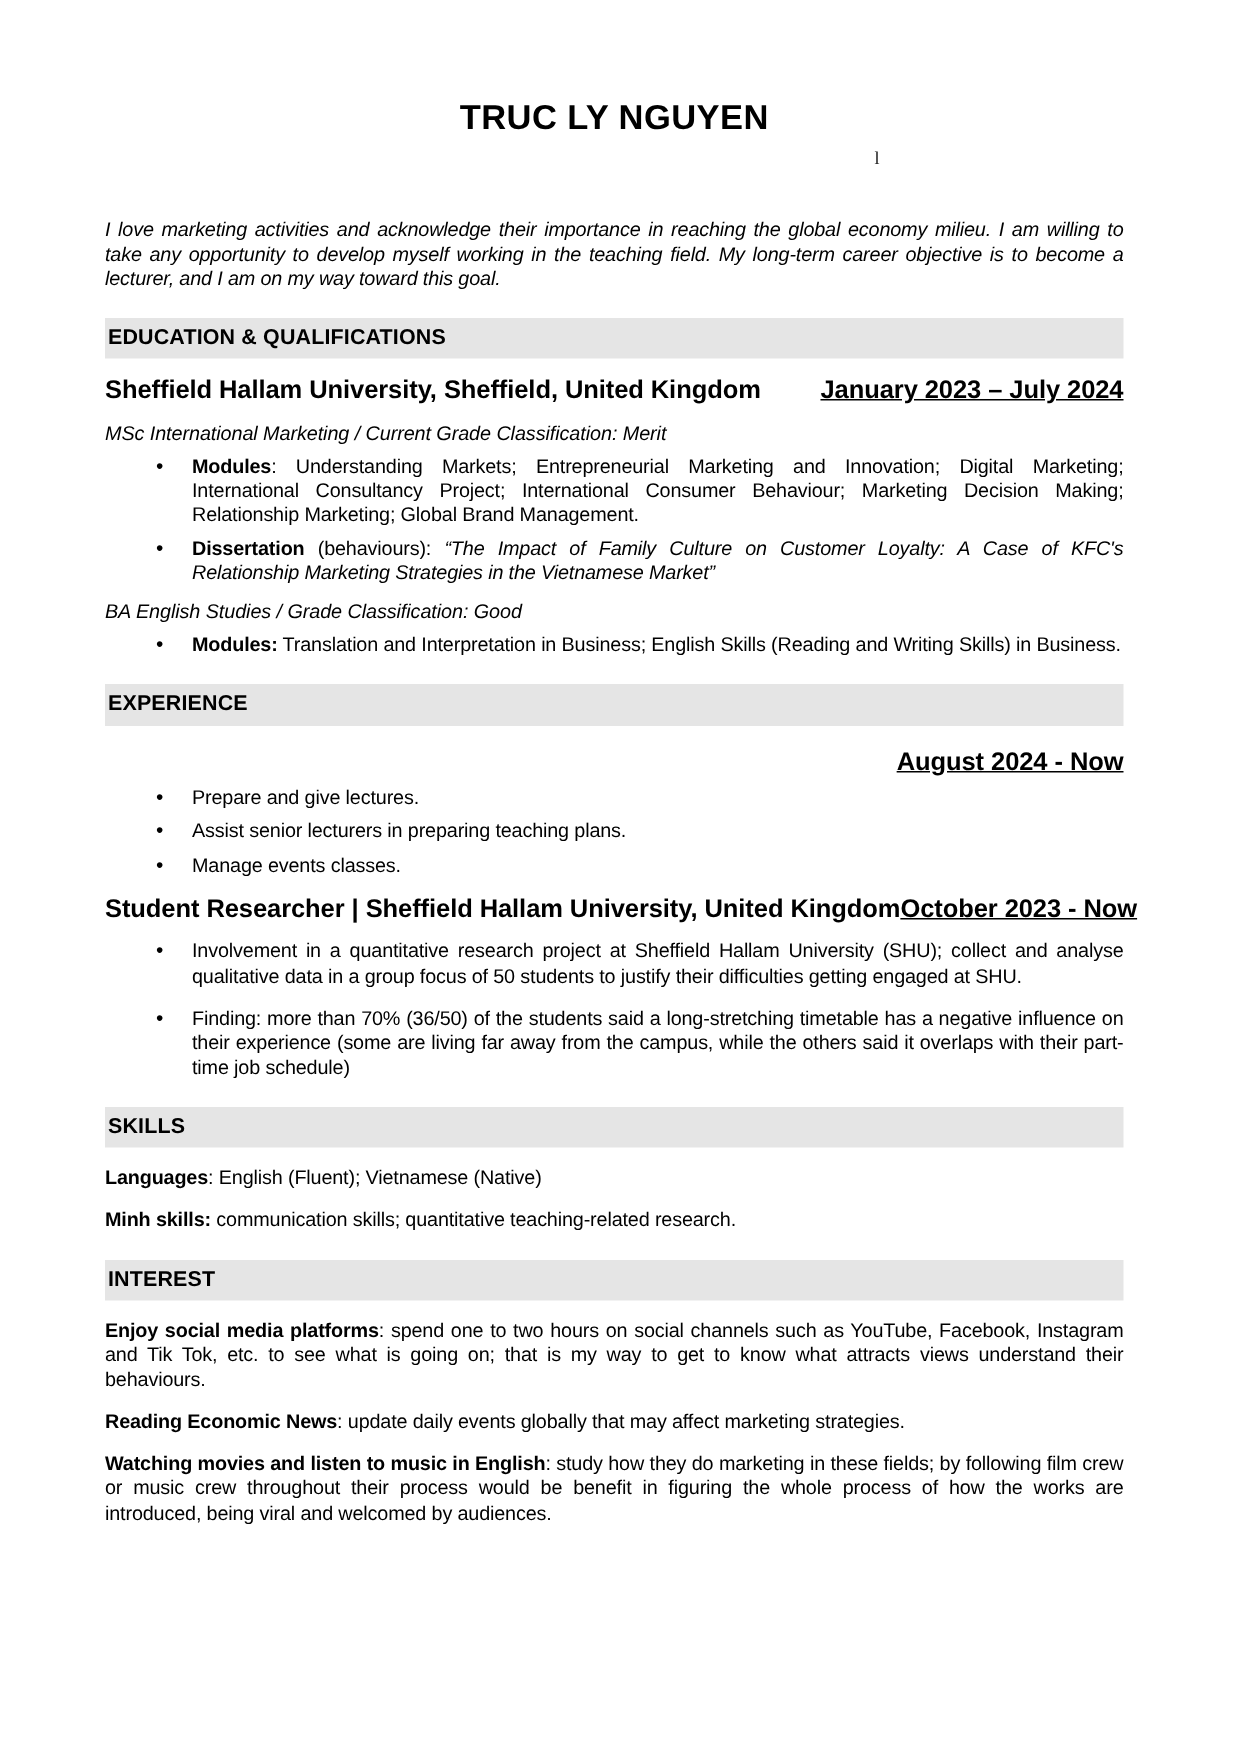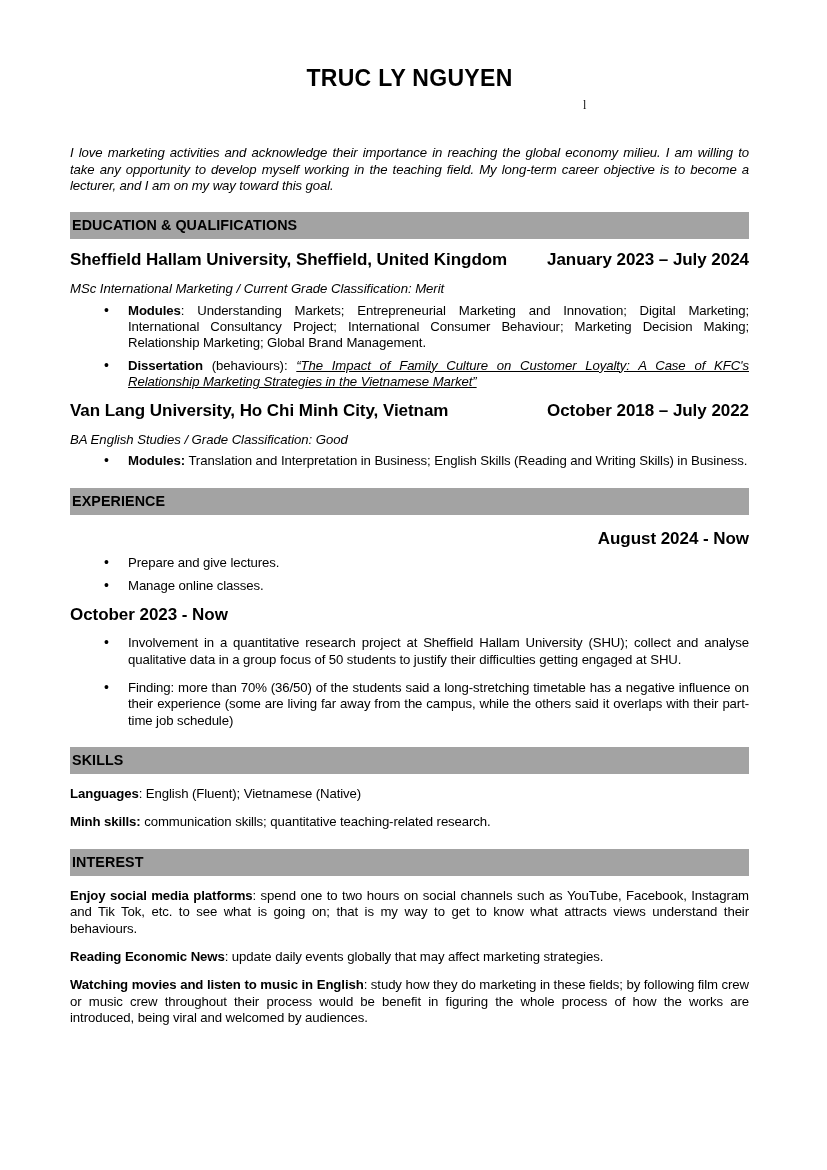--- a/index.html
+++ b/index.html
@@ -60,42 +60,42 @@
     margin-top: 24px;
     font-style: italic;
     font-size: 13.2px;
     line-height: 16.3px;
     text-align: justify;
     letter-spacing: -0.1px;
   }
 
   
   .section-band {
-    background: #a3a3a3;
+    background: #e5e5e5;
     font-weight: bold;
     font-size: 14.3px;
     line-height: 1;
     padding: 6px 4px 7px 2px;
     margin-top: 18px;
     letter-spacing: 0.1px;
   }
 
   
   .entry-head {
     display: flex;
     justify-content: space-between;
     align-items: baseline;
     font-weight: bold;
     font-size: 17px;
     line-height: 1.2;
     margin-top: 11px;
     letter-spacing: -0.05px;
   }
   .entry-head .org { white-space: nowrap; }
-  .entry-head .date { white-space: nowrap; text-align: left; }
+  .entry-head .date { white-space: nowrap; text-align: left; text-decoration: underline; }
   .entry-head.date-only { justify-content: flex-end; margin-top: 14px; }
 
   .entry-sub {
     font-style: italic;
     font-size: 13.2px;
     line-height: 1.2;
     margin-top: 10px;
     letter-spacing: -0.05px;
   }
 
@@ -129,21 +129,21 @@
   
   .line {
     font-size: 13.2px;
     line-height: 16.3px;
     margin-top: 12px;
     text-align: justify;
     letter-spacing: -0.1px;
   }
   .line:first-of-type { margin-top: 11px; }
   b, .b { font-weight: bold; }
-  i, .i { font-style: italic; text-decoration: underline; }
+  i, .i { font-style: italic; }
 </style>
 </head>
 <body>
 
 <div class="page">
   <div class="content">
 
     <h1 class="doc-title">TRUC LY NGUYEN</h1>
     <div class="title-marker-row">
       <span class="title-marker">l</span>
@@ -159,44 +159,42 @@
         <span class="date">January 2023 – July 2024</span>
       </div>
       <div class="entry-sub">MSc International Marketing / Current Grade Classification: Merit</div>
       <ul class="bullets">
         <li><b>Modules</b><span>: Understanding Markets; Entrepreneurial Marketing and Innovation; Digital Marketing; International Consultancy Project; International Consumer Behaviour; Marketing Decision Making; Relationship Marketing; Global Brand Management.</span></li>
         <li><b>Dissertation</b><span> (behaviours): </span><i>“The Impact of Family Culture on Customer Loyalty: A Case of KFC's Relationship Marketing Strategies in the Vietnamese Market”</i></li>
       </ul>
     </div>
 
     <div>
-      <div class="entry-head">
-        <span class="org">Van Lang University, Ho Chi Minh City, Vietnam</span>
-        <span class="date">October 2018 – July 2022</span>
-      </div>
       <div class="entry-sub">BA English Studies / Grade Classification: Good</div>
       <ul class="bullets">
         <li><b>Modules:</b><span> Translation and Interpretation in Business; English Skills (Reading and Writing Skills) in Business.</span></li>
       </ul>
     </div>
 
     <div class="section-band">EXPERIENCE</div>
 
     <div>
       <div class="entry-head date-only">
         <span class="date">August 2024 - Now</span>
       </div>
       <ul class="bullets">
         <li>Prepare and give lectures.</li>
-        <li>Manage online classes.</li>
+        <li>Assist senior lecturers in preparing teaching plans.</li>
+        <li>Manage events classes.</li>
       </ul>
     </div>
 
     <div>
       <div class="entry-head">
+        <span class="org">Student Researcher | Sheffield Hallam University, United Kingdom</span>
         <span class="date">October 2023 - Now</span>
       </div>
       <ul class="bullets loose">
         <li>Involvement in a quantitative research project at Sheffield Hallam University (SHU); collect and analyse qualitative data in a group focus of 50 students to justify their difficulties getting engaged at SHU.</li>
         <li>Finding: more than 70% (36/50) of the students said a long-stretching timetable has a negative influence on their experience (some are living far away from the campus, while the others said it overlaps with their part-time job schedule)</li>
       </ul>
     </div>
 
     <div class="section-band">SKILLS</div>
     <div class="line"><b>Languages</b><span>: English (Fluent); Vietnamese (Native)</span></div>

